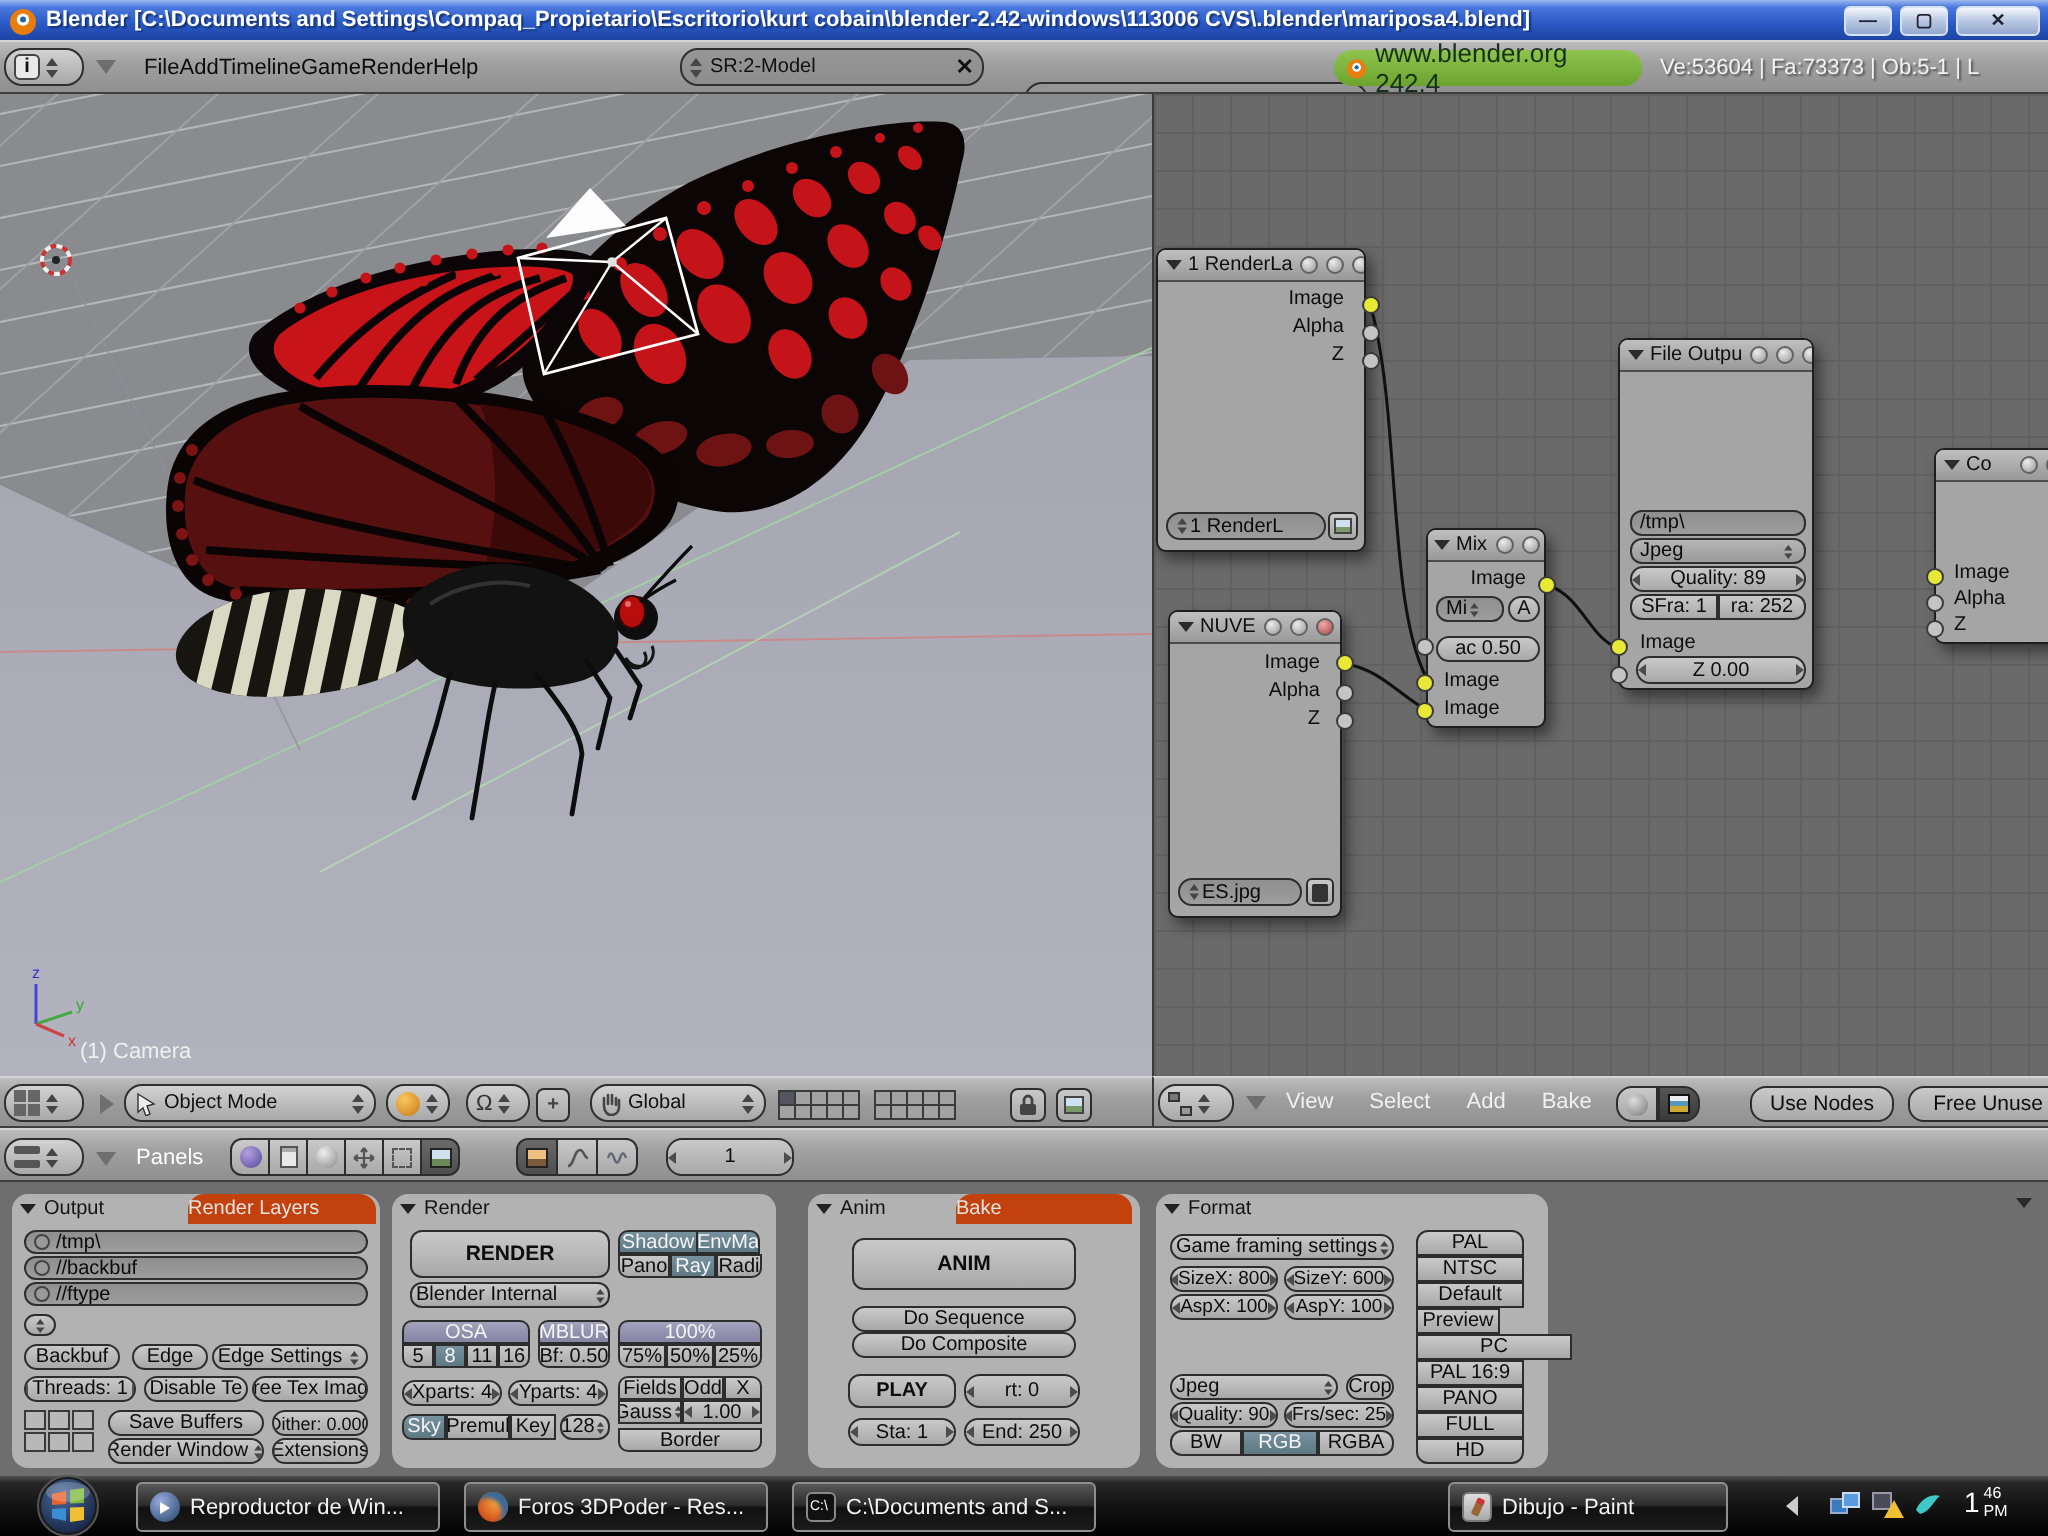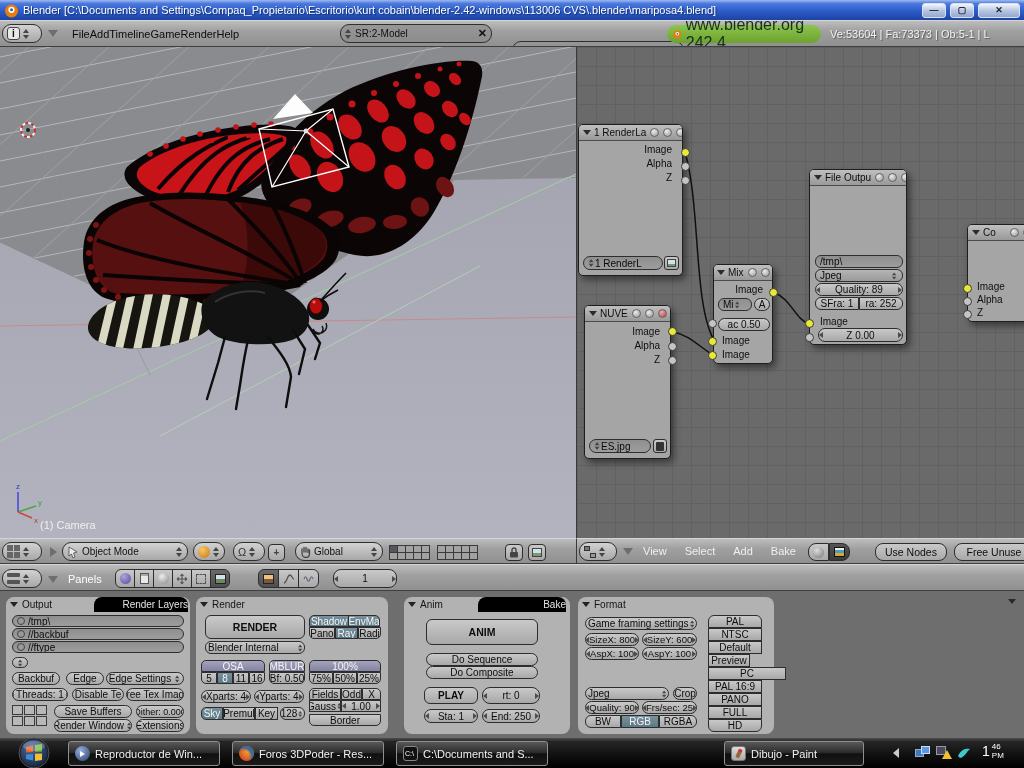--- a/index.html
+++ b/index.html
@@ -1,21 +1,21 @@
 <!DOCTYPE html>
 <html><head>
 <meta charset="utf-8">
 <style>
 *{margin:0;padding:0;box-sizing:border-box}
 html,body{width:1024px;height:768px;overflow:hidden}
 body{font-family:"Liberation Sans",sans-serif;position:relative;background:#6a6a6a}
 .a{position:absolute}
 
 #titlebar{left:0;top:0;width:1024px;height:20px;background:linear-gradient(180deg,#9db9ee 0%,#4a78dd 18%,#2c5cc9 55%,#1d43a3 100%);display:flex;align-items:center;padding:0 4px;gap:4px}
-#titlebar .title{color:#fff;font-size:11px;font-weight:normal;text-shadow:1px 1px 1px #13306e;white-space:nowrap;overflow:hidden;flex:1}
+#titlebar .title{color:#fff;font-size:11px;font-weight:bold;text-shadow:1px 1px 1px #13306e;white-space:nowrap;overflow:hidden;flex:1}
 .winbtn{width:24px;height:15px;border:1px solid #d6e2f8;border-radius:3px;background:linear-gradient(#f4f7fd,#b8c6e2 50%,#93a8cf);color:#223;font-size:9px;display:flex;align-items:center;justify-content:center;font-weight:bold}
 #closebtn{width:42px}
 
 .hdr{background:linear-gradient(#bdbdbd,#a0a0a0 40%,#909090);border-top:1px solid #d5d5d5;border-bottom:1px solid #3f3f3f;overflow:hidden}
 
 .p{display:flex;align-items:center;background:linear-gradient(#d2d2d2,#a8a8a8);border:1px solid #2f2f2f;border-radius:9px;font-size:10px;color:#101010;padding:0 4px;gap:3px;position:absolute;height:19px;white-space:nowrap}
 .pdk{background:linear-gradient(#969696,#8d8d8d)}
 .ud{width:7px;height:10px;position:relative;flex:none}
 .ud:before{content:"";position:absolute;top:0;left:0;border-left:3px solid transparent;border-right:3px solid transparent;border-bottom:4px solid #454545}
 .ud:after{content:"";position:absolute;bottom:0;left:0;border-left:3px solid transparent;border-right:3px solid transparent;border-top:4px solid #454545}
@@ -24,21 +24,21 @@
 .tri-d{width:0;height:0;border-left:5px solid transparent;border-right:5px solid transparent;border-top:7px solid #3c3c3c}
 .mtxt{font-size:11px;color:#0c0c0c}
 .b{position:absolute;display:flex;align-items:center;justify-content:center;background:linear-gradient(#c9c9c9,#a8a8a8);border:1px solid #2d2d2d;font-size:10px;color:#0d0d0d;border-radius:3px;overflow:hidden;white-space:nowrap}
 .rb{border-radius:8px}
 .on{background:linear-gradient(#78919e,#5e7884);color:#f4f4f4}
 .on2{background:linear-gradient(#a3a3bd,#8484a3);color:#f4f4f4}
 .fld{position:absolute;background:linear-gradient(#8f8f8f,#9d9d9d);border:1px solid #2e2e2e;border-radius:6px;font-size:10px;color:#0a0a0a;display:flex;align-items:center;padding:0 4px;white-space:nowrap;overflow:hidden}
 
 .pan{position:absolute;background:#b2b2b2;border-radius:8px}
 .ptitle{position:absolute;font-size:10px;color:#141414;white-space:nowrap}
-.tabd{position:absolute;background:#000000;color:#e4e4e4;border-radius:8px 8px 0 0;font-size:10px;display:flex;align-items:center;justify-content:flex-end}
+.tabd{position:absolute;background:#c2410c;color:#e4e4e4;border-radius:8px 8px 0 0;font-size:10px;display:flex;align-items:center;justify-content:flex-start}
 
 .node{position:absolute;background:#a5a5a5;border:1px solid #1e1e1e;border-radius:5px;box-shadow:3px 4px 7px rgba(0,0,0,.45);font-size:10px;color:#0e0e0e}
 .nh{height:16px;display:flex;align-items:center;gap:3px;padding:0 4px;background:linear-gradient(#bfbfbf,#999);border-bottom:1px solid #4c4c4c;border-radius:4px 4px 0 0;white-space:nowrap;overflow:hidden}
 .ntri{width:0;height:0;border-left:4px solid transparent;border-right:4px solid transparent;border-top:5px solid #2b2b2b;flex:none}
 .nico{width:9px;height:9px;border-radius:50%;border:1px solid #636363;background:radial-gradient(circle at 35% 30%,#ececec,#979797);flex:none;margin-left:1px}
 .nico.pink{background:radial-gradient(circle at 35% 30%,#f2a8a8,#aa4848)}
 .sock{position:absolute;width:9px;height:9px;border-radius:50%;border:1px solid #3a3a3a;z-index:6}
 .sy{background:#e8e838}.sg{background:#c4c4c4}
 .nlab{position:absolute;font-size:10px;color:#0e0e0e;white-space:nowrap}
 
@@ -90,21 +90,21 @@
     <span class="ud"></span>
       <span style="flex:1">SCE:Scene</span>
     <span style="font-weight:bold;font-size:11px">✕</span>
   </div>
   <div class="a" style="left:667px;top:4px;width:154px;height:18px;background:linear-gradient(#8ec44e,#6ba32e);border-radius:9px;display:flex;align-items:center;gap:4px;padding:0 6px">
     <svg width="11" height="11" viewBox="0 0 11 11">
         <circle cx="5.5" cy="5.5" r="5" fill="#e87d0d"></circle>
         <circle cx="5.5" cy="4.6" r="2.3" fill="#fff"></circle>
         <circle cx="5.5" cy="4.6" r="1.1" fill="#1f65a5"></circle>
       </svg>
-    <span style="font-size:16px;color:#16301c">www.blender.org 242.4</span>
+    <span style="font-size:13px;color:#16301c">www.blender.org 242.4</span>
   </div>
   <div class="a" style="left:830px;top:7px;font-size:11px;color:#f2f2f2;text-shadow:1px 1px 1px #555">Ve:53604 | Fa:73373 | Ob:5-1 | L</div>
 </div>
 
 <div class="a" id="vp3d" style="left:0;top:47px;width:576px;height:491px;overflow:hidden">
 <svg width="576" height="491" viewBox="0 0 576 491">
   <defs>
     <linearGradient id="floorg" x1="0" y1="0" x2="0" y2="1">
           <stop offset="0" stop-color="#a0a1ac"></stop>
           <stop offset="1" stop-color="#b2b3be"></stop>

